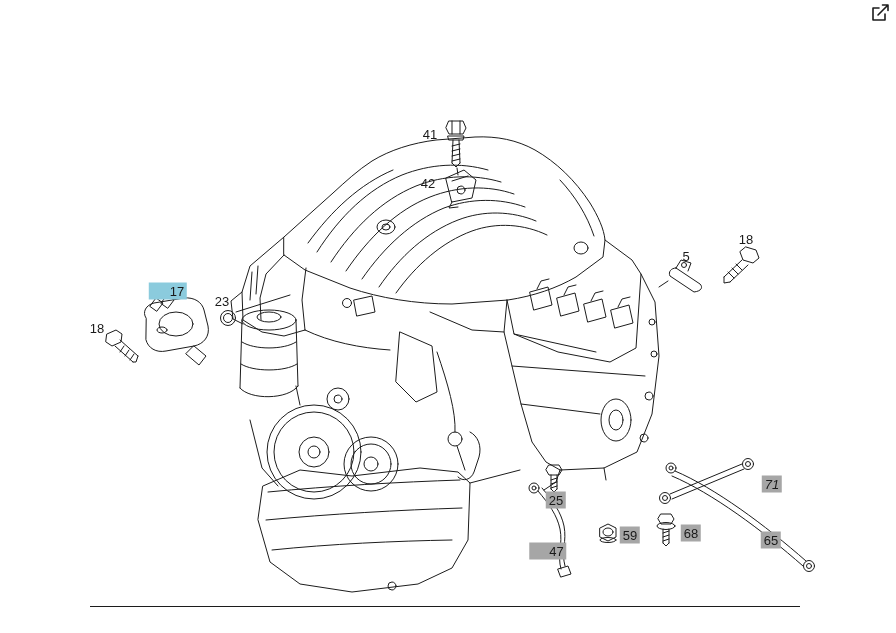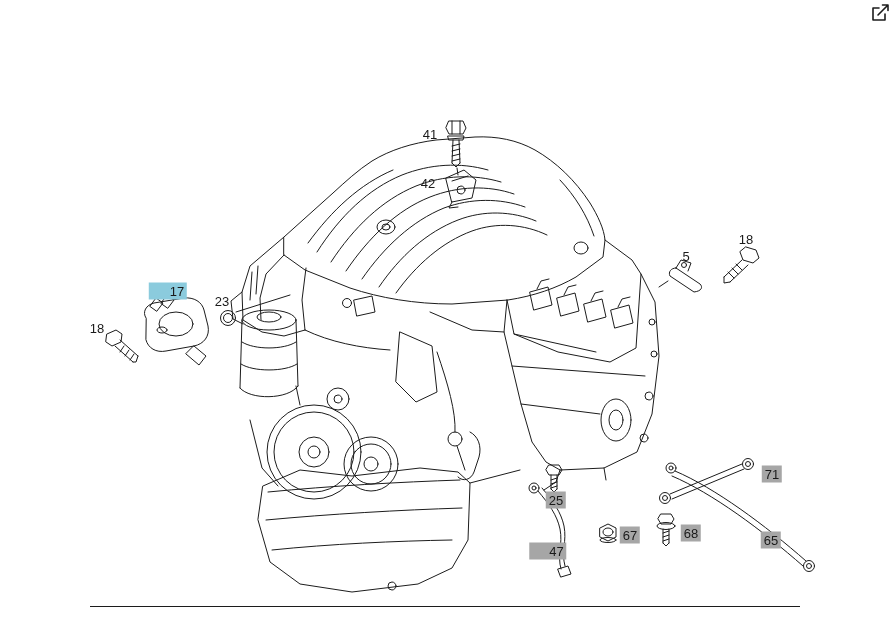--- a/index.html
+++ b/index.html
@@ -222,23 +222,23 @@
   <div>
     <div class="callout" style="left: 430px; top: 134px;">41</div>
     <div class="callout" style="left: 428px; top: 183px;">42</div>
     <div class="callout selected" style="left: 168px; top: 291px;">17</div>
     <div class="callout" style="left: 222px; top: 301px;">23</div>
     <div class="callout" style="left: 97px; top: 328px;">18</div>
     <div class="callout" style="left: 686px; top: 256px;">5</div>
     <div class="callout" style="left: 746px; top: 239px;">18</div>
     <div class="callout muted" style="left: 556px; top: 500px;">25</div>
     <div class="callout muted" style="left: 548px; top: 551px; padding-left: 20px;">47</div>
-    <div class="callout muted" style="left: 630px; top: 535px;">67</div>
+    <div class="callout muted" style="left: 630px; top: 535px;">59</div>
     <div class="callout muted" style="left: 691px; top: 533px;">68</div>
-    <div class="callout muted" style="left: 772px; top: 474px;">71</div>
+    <div class="callout muted" style="left: 772px; top: 484px; font-style: italic;">71</div>
     <div class="callout muted" style="left: 771px; top: 540px;">65</div>
   </div>
 
   <div class="divider"></div>
 
   <svg class="ext-icon" width="22" height="20" viewBox="0 0 22 20">
     <g fill="none" stroke="#1c1c1c" stroke-width="1.6" stroke-linecap="round" stroke-linejoin="round">
       <path d="M10,5 L4,5 L4,17 L16,17 L16,11"></path>
       <path d="M9,12 L19,2 M13.5,2 L19,2 L19,7.5"></path>
     </g>

